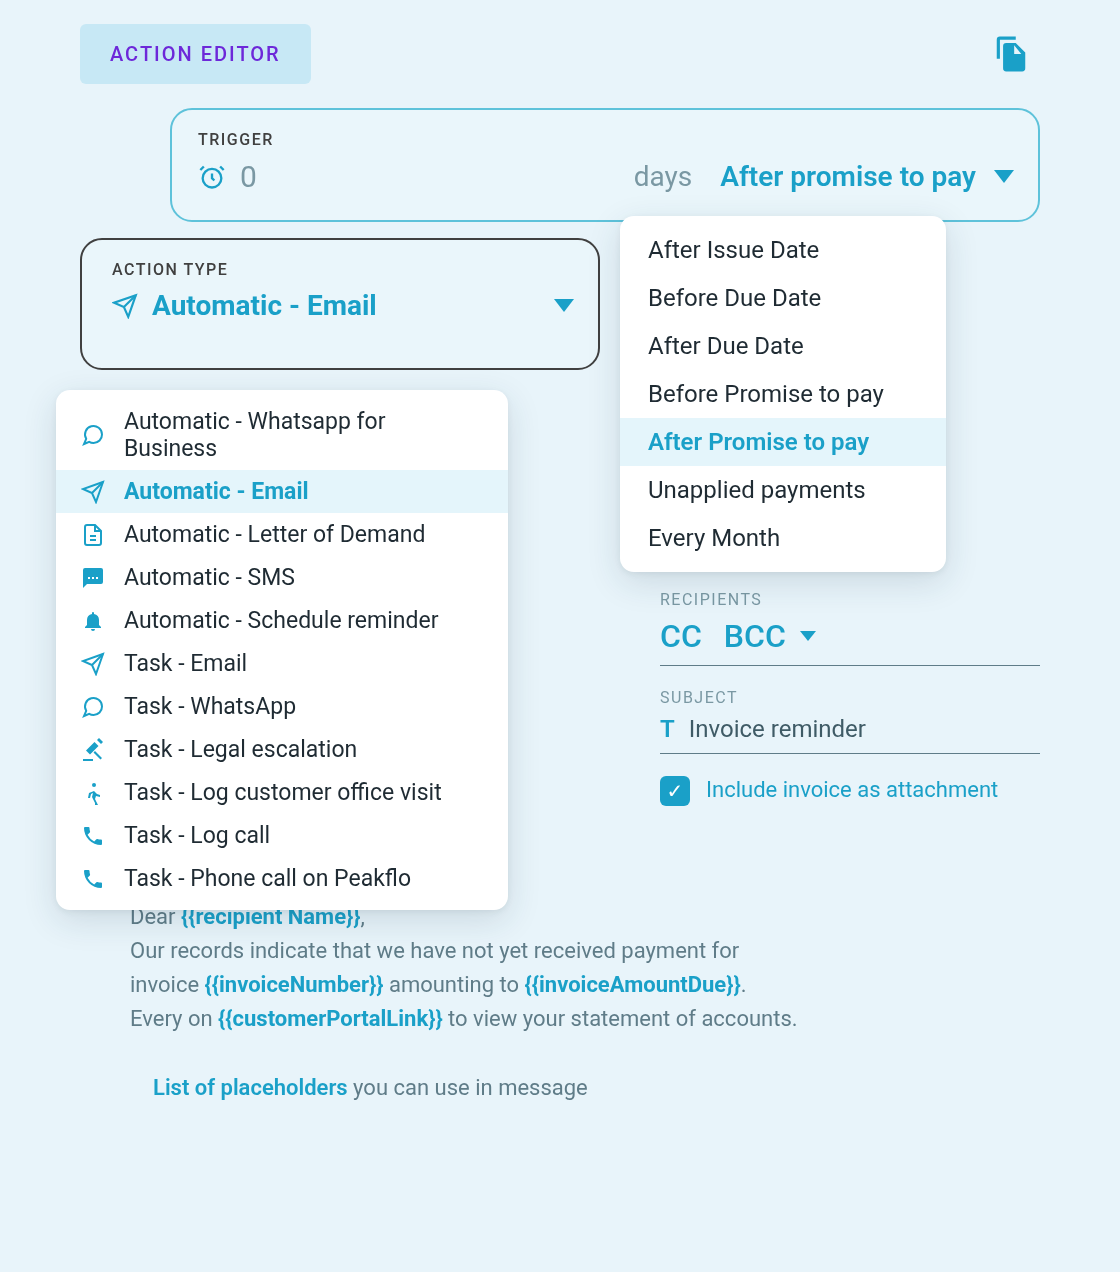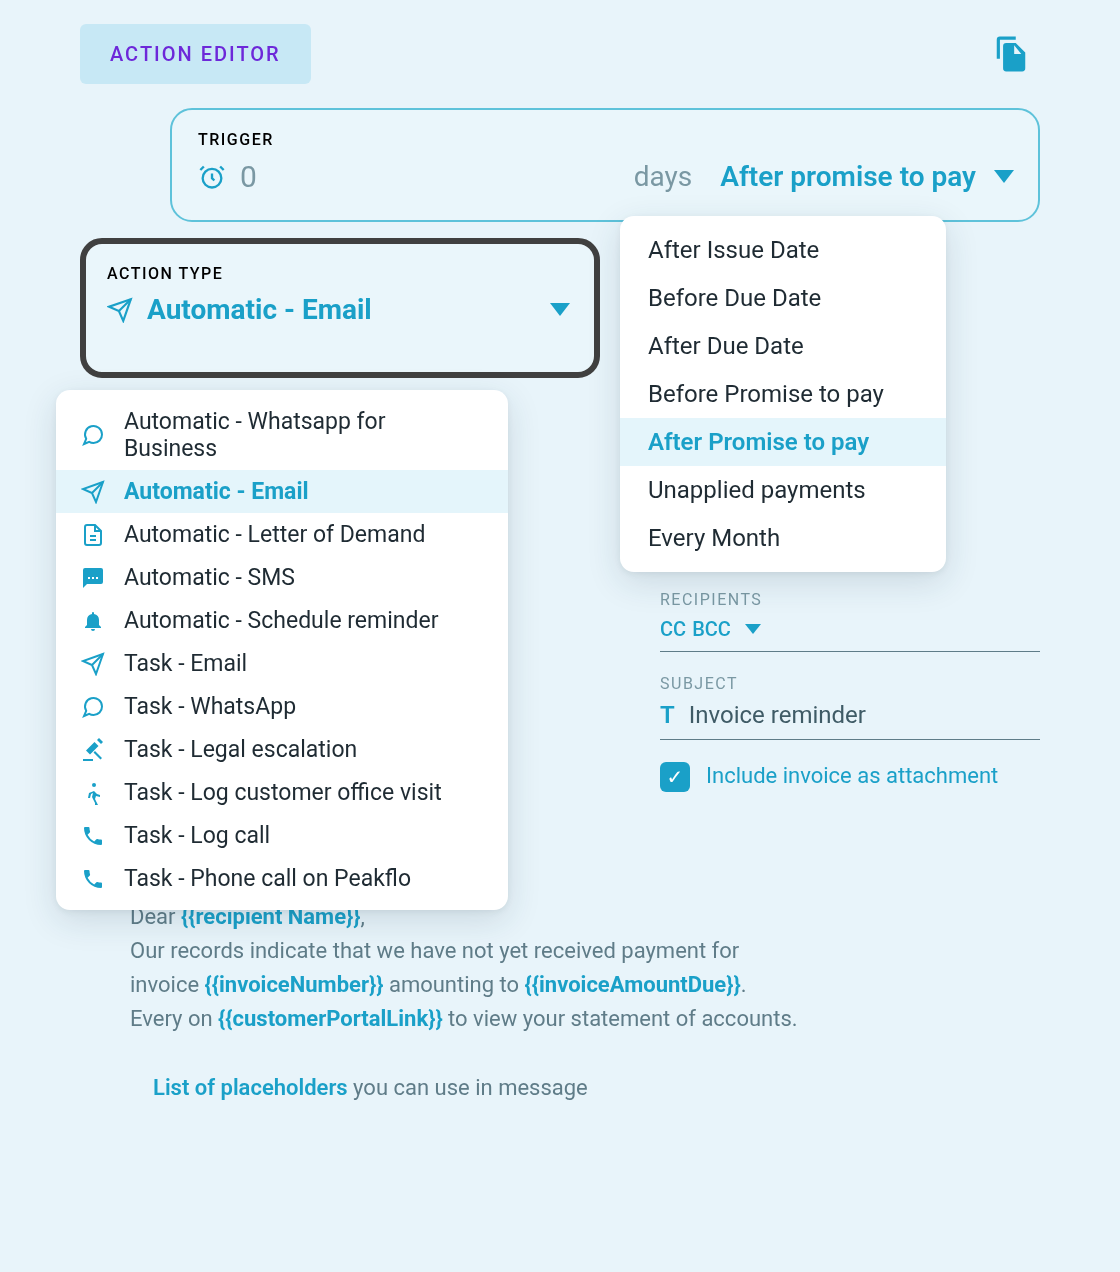--- a/index.html
+++ b/index.html
@@ -32,61 +32,61 @@
     height: 38px;
   }
   .card {
     border: 2px solid #5ec2da;
     border-radius: 22px;
     margin: 14px 80px 0 170px;
     padding: 20px 24px 26px 26px;
     background: #eaf6fb;
   }
   .section-label {
-    color: #000000;
+    color: #404040;
     font-size: 16px;
     font-weight: 500;
     letter-spacing: 1.5px;
     margin-bottom: 10px;
   }
   .trigger-row {
     display: flex;
     align-items: center;
     gap: 14px;
   }
   .clock-icon { color: #1aa0c8; width: 28px; height: 28px; }
   .days-value { color: #7a98a3; font-size: 30px; font-weight: 400; }
   .days-suffix { color: #7a98a3; font-size: 28px; margin-left: auto; margin-right: 14px;}
   .trigger-selector {
     display: flex; align-items: center; gap: 18px;
     color: #1aa0c8; font-size: 28px; font-weight: 600;
   }
   .chev { width: 0; height: 0; border-left: 10px solid transparent; border-right: 10px solid transparent; border-top: 13px solid #1aa0c8; }
 
   .action-card {
-    border: 6px solid #404040;
+    border: 2px solid #404040;
     border-radius: 22px;
     margin: 16px 520px 0 80px;
-    padding: 20px 24px 46px 21px;
+    padding: 20px 24px 46px 30px;
     background: #eaf6fb;
   }
   .action-row { display: flex; align-items: center; gap: 14px; }
   .action-value { color: #1aa0c8; font-size: 28px; font-weight: 700; flex:1;}
   .send-icon { color: #1aa0c8; width: 26px; height: 26px; }
 
   .right-col {
     position: absolute;
     right: 80px;
     top: 590px;
     width: 380px;
   }
   .field-block { margin-bottom: 22px; }
   .flabel { color: #7a98a3; font-size: 16px; letter-spacing: 1.5px; margin-bottom: 8px;}
   .divider { border-bottom: 1.5px solid #5f7c88; margin-top: 6px;}
-  .cc-row { display: flex; align-items: center; gap: 6px; color: #1aa0c8; font-size: 20px; font-weight: 500; padding-bottom: 4px;}
+  .cc-row { display: flex; align-items: center; gap: 22px; color: #1aa0c8; font-size: 32px; font-weight: 500; padding-bottom: 4px;}
   .cc-chev { width: 0; height: 0; border-left: 8px solid transparent; border-right: 8px solid transparent; border-top: 10px solid #1aa0c8; margin-left: 4px;}
   .subject-row { display:flex; align-items:center; gap: 14px; color:#3f5b66; font-size: 24px; padding-bottom: 4px;}
   .t-icon { color:#1aa0c8; font-size: 24px; font-weight: 600;}
   .attach-row { display:flex; align-items:flex-start; gap: 16px; margin-top: 16px;}
   .checkbox { width: 30px; height: 30px; background:#1aa0c8; border-radius:6px; display:flex; align-items:center; justify-content:center; color:#fff; font-size:20px;}
   .attach-label { color:#1aa0c8; font-size: 22px; line-height: 1.3; }
 
   .body-area {
     position: absolute;
     left: 130px;

